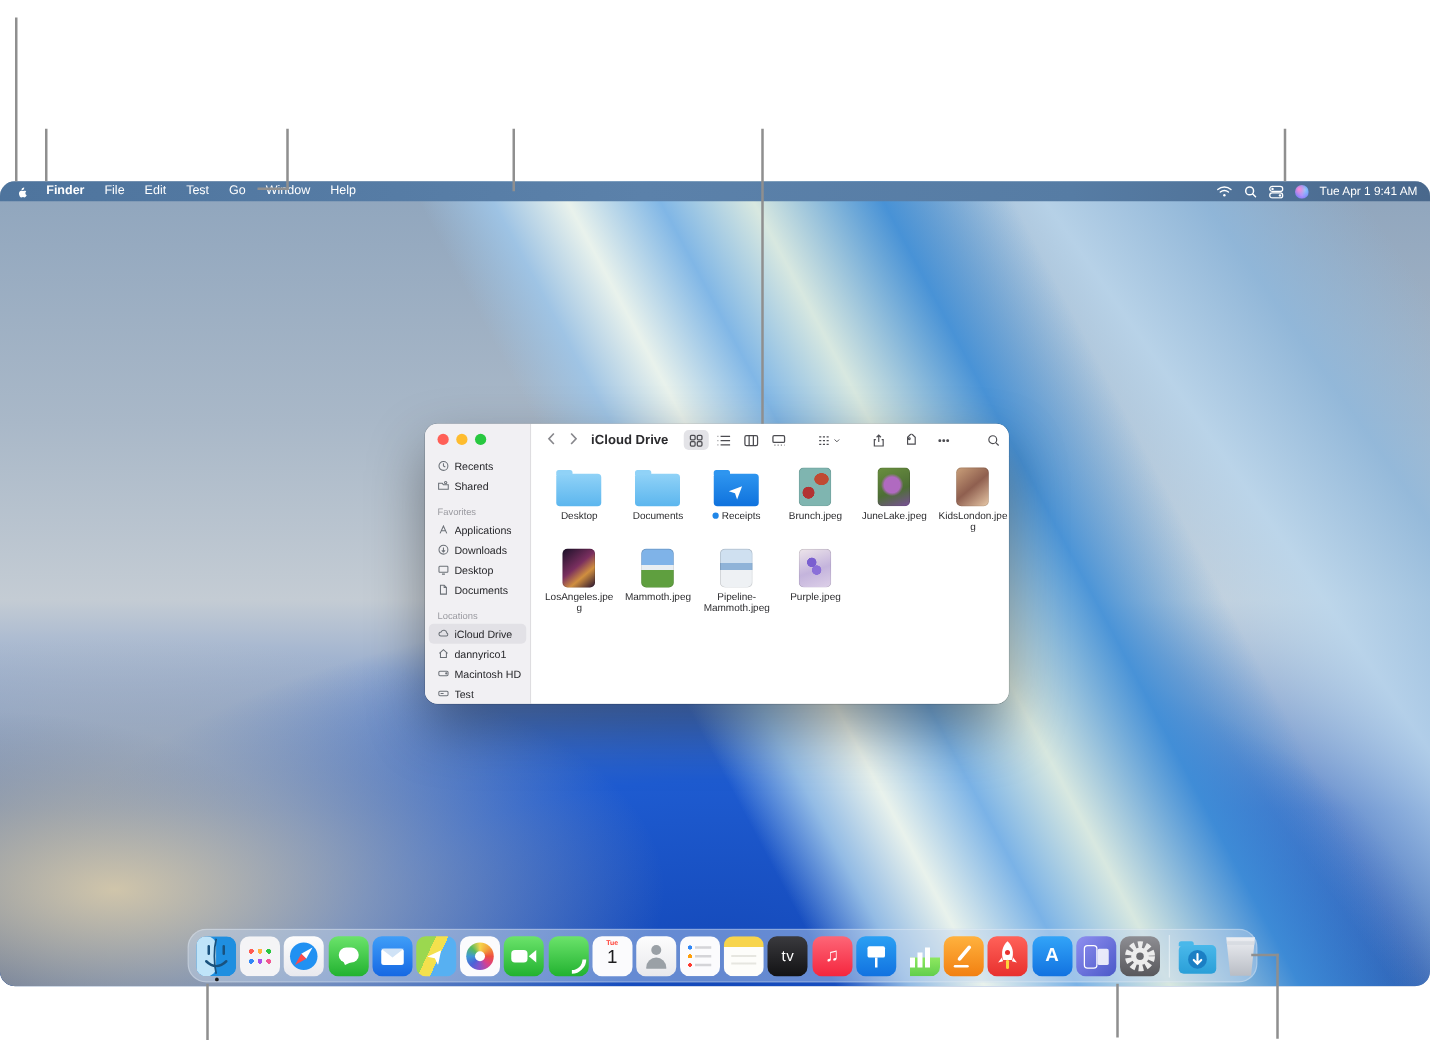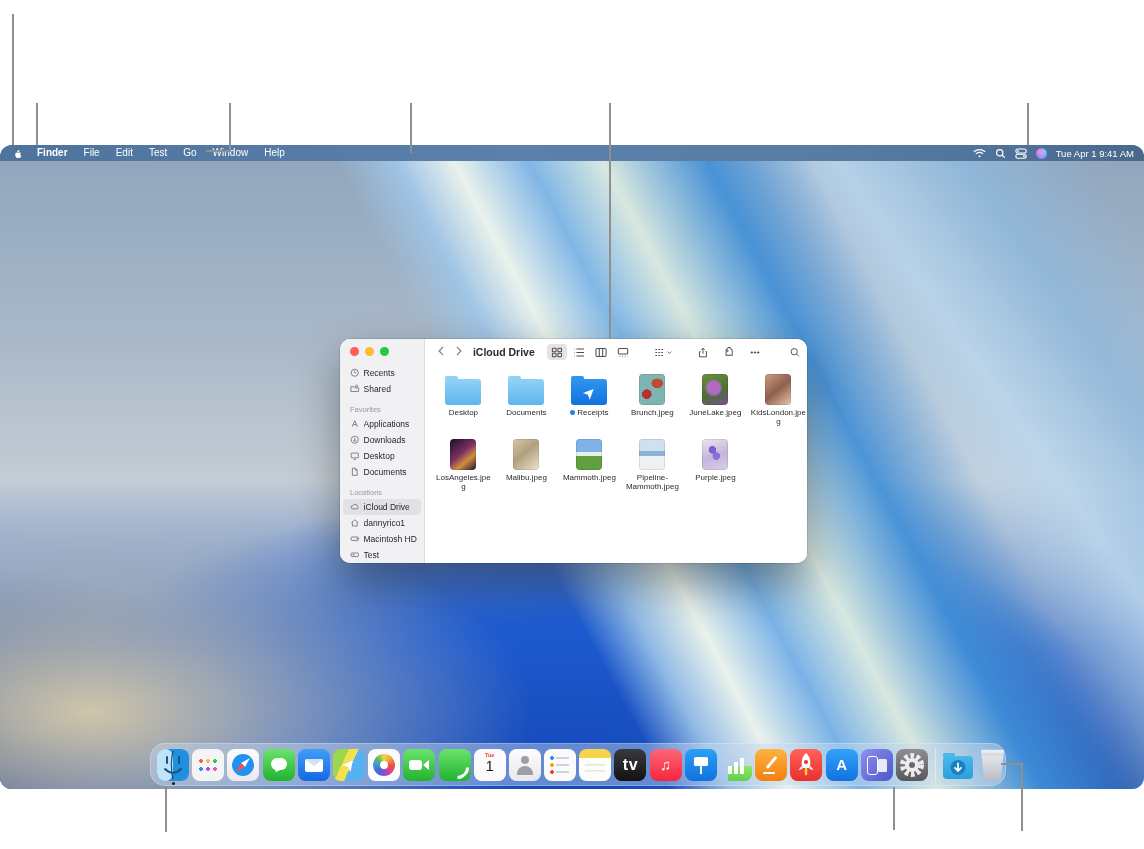--- a/index.html
+++ b/index.html
@@ -120,21 +120,21 @@
   .cal-day{position:absolute;top:8px;left:0;right:0;font-size:15px;color:#1d1d1f;font-weight:300;}
   .ic-contacts{background:linear-gradient(180deg,#fdfdfd,#e8e8ec);}
   .ic-contacts::before{content:"";position:absolute;left:12.5px;top:7px;width:8px;height:8px;border-radius:50%;background:#9aa0a6;}
   .ic-contacts::after{content:"";position:absolute;left:8.5px;top:17px;width:16px;height:9px;border-radius:8px 8px 0 0;background:#9aa0a6;}
   .ic-reminders{background:#fbfbfd;background-image:
     radial-gradient(1.7px 1.7px at 8px 9px,#2f86f6 95%,rgba(0,0,0,0)),radial-gradient(1.7px 1.7px at 8px 16px,#ff9f0a 95%,rgba(0,0,0,0)),radial-gradient(1.7px 1.7px at 8px 23px,#ff3b30 95%,rgba(0,0,0,0)),
     linear-gradient(#d4d4d8,#d4d4d8),linear-gradient(#d4d4d8,#d4d4d8),linear-gradient(#d4d4d8,#d4d4d8);
     background-size:auto,auto,auto,13px 2px,13px 2px,13px 2px;background-position:0 0,0 0,0 0,12px 8px,12px 15px,12px 22px;background-repeat:no-repeat;}
   .ic-notes{background:linear-gradient(180deg,#f7d44c 0 27%,#fdfdfa 27%);background-image:linear-gradient(#e6e6e0,#e6e6e0),linear-gradient(#e6e6e0,#e6e6e0),linear-gradient(180deg,#f7d44c 0 27%,#fdfdfa 27%);background-size:20px 1.6px,20px 1.6px,auto;background-position:6px 15px,6px 21px,0 0;background-repeat:no-repeat;}
   .ic-appletv{background:linear-gradient(180deg,#3a3a3e,#121214);}
-  .tv-label{position:absolute;inset:0;display:flex;align-items:center;justify-content:center;color:#fff;font-weight:700;font-size:16px;letter-spacing:.5px;text-align:right;}
+  .tv-label{position:absolute;inset:0;display:flex;align-items:center;justify-content:center;color:#fff;font-weight:400;font-size:12px;letter-spacing:.5px;text-align:right;}
   .ic-music{background:linear-gradient(180deg,#fd6677,#f5263e);}
   .ic-music::before{content:"\266B";position:absolute;inset:0;display:flex;align-items:center;justify-content:center;color:#fff;font-size:15px;}
   .ic-keynote{background:linear-gradient(180deg,#2aa0f4,#1272e0);}
   .ic-keynote::before{content:"";position:absolute;left:9px;top:8px;width:14px;height:9px;background:#fff;border-radius:1.5px;}
   .ic-keynote::after{content:"";position:absolute;left:15px;top:17px;width:2.4px;height:8px;background:#fff;box-shadow:-5px 6px 0 -2.5px #fff,5px 6px 0 -2.5px #fff;}
   .ic-numbers{background:linear-gradient(180deg,#8ee860,#2fb135);background-image:
     linear-gradient(#fff,#fff),linear-gradient(#fff,#fff),linear-gradient(#fff,#fff),linear-gradient(180deg,#8ee860,#2fb135);
     background-size:4px 8px,4px 12px,4px 16px,auto;background-position:8px 17px,14px 13px,20px 9px;background-repeat:no-repeat;}
   .ic-pages{background:linear-gradient(180deg,#ffb23e,#f28011);}
   .ic-pages::before{content:"";position:absolute;left:14.5px;top:6px;width:3px;height:15px;background:#fff;border-radius:1.5px;transform:rotate(40deg);}
@@ -401,26 +401,20 @@
           <div class="flabel">KidsLondon.jpeg</div>
         </div>
         <div class="file">
           <div class="ficon">
               <div class="pic p-losangeles"></div>
             </div>
           <div class="flabel">LosAngeles.jpeg</div>
         </div>
         <div class="file">
           <div class="ficon">
-              <div class="pic p-malibu"></div>
-            </div>
-          <div class="flabel">Malibu.jpeg</div>
-        </div>
-        <div class="file">
-          <div class="ficon">
               <div class="pic p-mammoth"></div>
             </div>
           <div class="flabel">Mammoth.jpeg</div>
         </div>
         <div class="file">
           <div class="ficon">
               <div class="pic p-pipeline"></div>
             </div>
           <div class="flabel">Pipeline-Mammoth.jpeg</div>
         </div>

